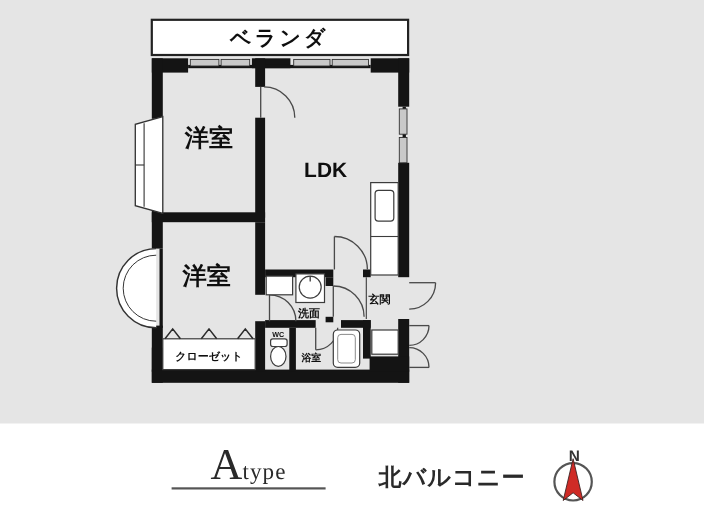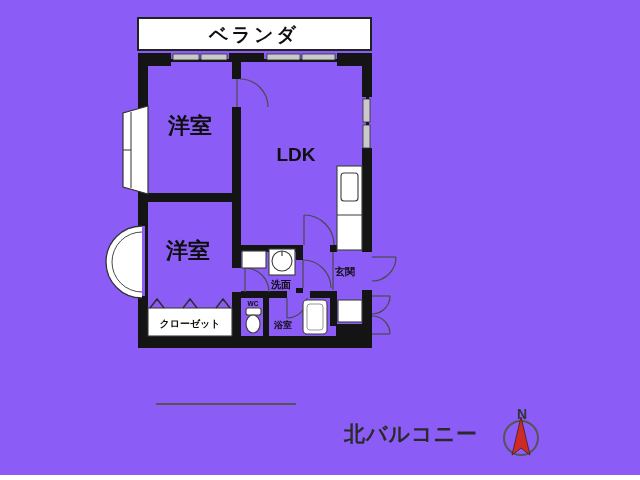--- a/index.html
+++ b/index.html
@@ -1,16 +1,16 @@
 <!DOCTYPE html>
 <html><head>
 <meta charset="utf-8">
 <style>
   html,body{margin:0;padding:0;background:#ffffff;width:640px;height:480px;overflow:hidden;}
-  #canvas{position:relative;width:640px;height:475px;background:#8b5cf6;font-family:"Liberation Sans",sans-serif;}
+  #canvas{position:relative;width:640px;height:385px;background:#e5e5e5;font-family:"Liberation Sans",sans-serif;}
   svg{position:absolute;left:0;top:0;}
   .wall{fill:#141414;stroke:none;}
   .thinline{stroke:#2b2b2b;stroke-width:1.4;fill:none;}
   .fix{stroke:#3c3c3c;stroke-width:1.1;fill:#ffffff;}
   .fix2{stroke:#8a8a8a;stroke-width:0.9;fill:none;}
   .win{fill:#c9c9c9;stroke:#2e2e2e;stroke-width:0.8;}
   .arc{stroke:#4a4a4a;stroke-width:1.2;fill:none;}
   .roomlbl{font-family:"Liberation Sans","DejaVu Sans",sans-serif;font-weight:bold;fill:#0e0e0e;}
   .caption-block{position:absolute;left:152px;top:402px;width:148px;text-align:center;color:#2a2a2a;}
   .type-line{font-family:"Liberation Serif","DejaVu Serif",serif;line-height:1;}
@@ -173,18 +173,19 @@
   <text class="roomlbl" x="345" y="275" font-size="10" text-anchor="middle">玄関</text>
 
   <g>
     <text x="522" y="419" font-size="14" font-weight="bold" fill="#333" text-anchor="middle" font-family="Liberation Sans, sans-serif">N</text>
     <circle cx="521" cy="438" r="17" fill="none" stroke="#555" stroke-width="2"></circle>
     <polygon points="521,417 512,455 521,448 530,455" fill="#cf2b26" stroke="#3a2020" stroke-width="0.8"></polygon>
   </g>
 </svg>
 
   <div class="caption-block">
+    <div class="type-line"><span class="type-letter">A</span><span class="type-word">type</span></div>
     <div class="type-rule"></div>
   </div>
 
   <div class="balcony-note">北バルコニー</div>
 
 </div>
 
 </body></html>

